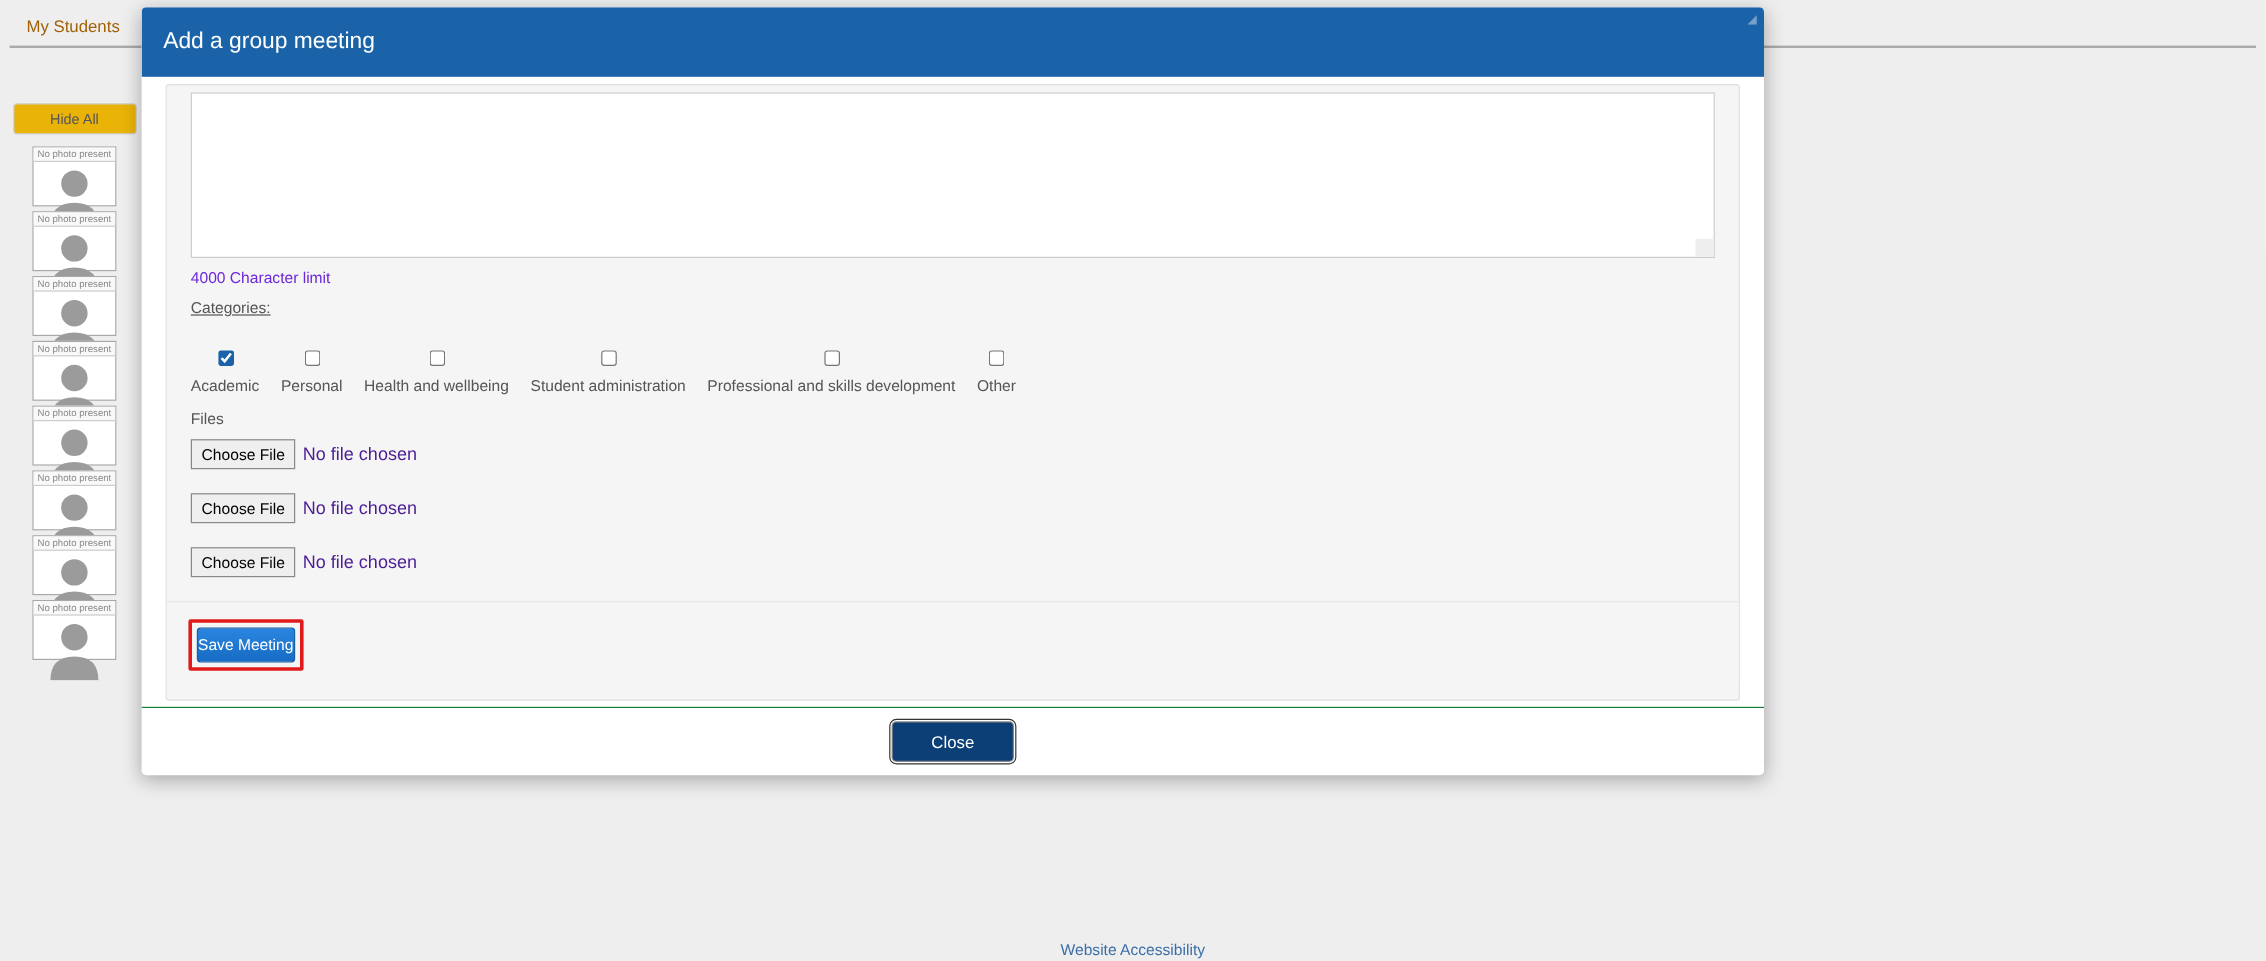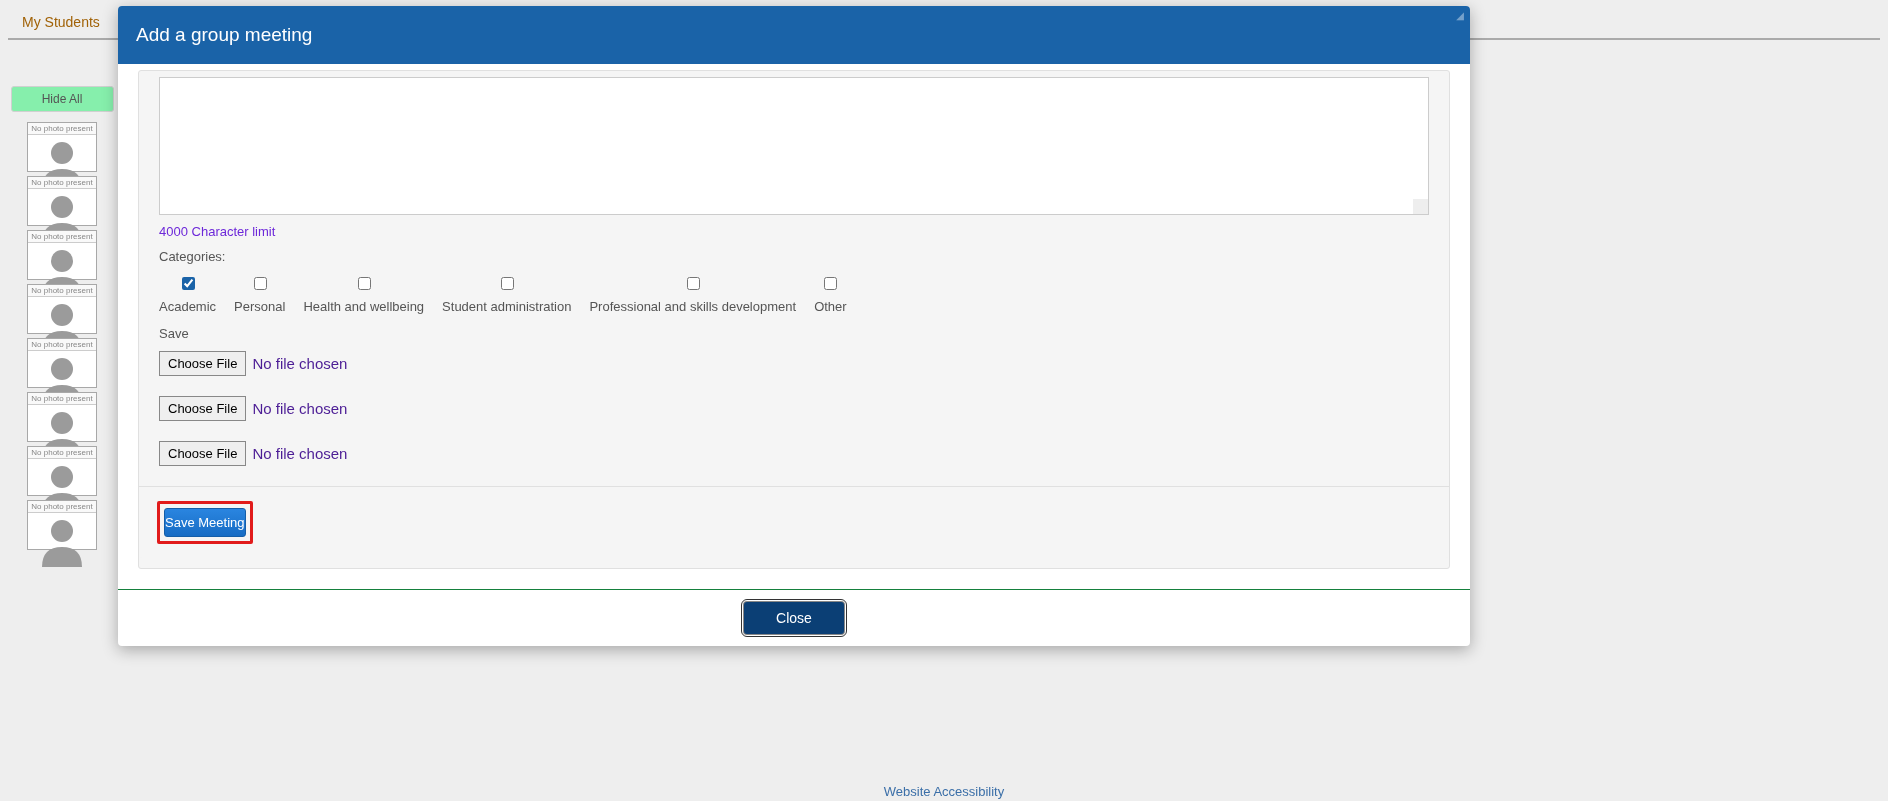--- a/index.html
+++ b/index.html
@@ -35,21 +35,21 @@
     position: absolute;
     top: 86px;
     left: 8px;
     width: 108px;
   }
   .hide-all-btn {
     display: block;
     width: 103px;
     margin: 0 auto 10px auto;
     padding: 5px 0;
-    background: #86efac;
+    background: #eab308;
     border: 1px solid #d0d0d0;
     border-radius: 3px;
     color: #555;
     font-size: 12px;
     text-align: center;
     cursor: pointer;
   }
   .student-card {
     width: 70px;
     height: 50px;
@@ -139,22 +139,23 @@
     padding: 6px;
   }
   textarea.big::-webkit-resizer { background: #eee; }
   .char-limit {
     color: #6d28d9;
     margin: 6px 0 10px 0;
     font-size: 13px;
   }
   .cat-label {
     color: #555;
-    margin-bottom: 10px;
-    font-size: 13px;
+    margin-bottom: 25px;
+    font-size: 13px;
+    text-decoration: underline;
   }
   .cat-row {
     display: flex;
     gap: 18px;
     align-items: center;
     margin-bottom: 12px;
     flex-wrap: wrap;
   }
   .cat-row label {
     display: inline-flex;
@@ -371,21 +372,21 @@
             <label>
               <input type="checkbox" style="">
               <span>Professional and skills development</span>
             </label>
             <label>
               <input type="checkbox" style="">
               <span>Other</span>
             </label>
           </div>
 
-          <div class="files-label">Save</div>
+          <div class="files-label">Files</div>
 
           <div class="file-row">
             <button class="file-btn">Choose File</button>
             <span class="file-status">No file chosen</span>
           </div>
           <div class="file-row">
             <button class="file-btn">Choose File</button>
             <span class="file-status">No file chosen</span>
           </div>
           <div class="file-row">

